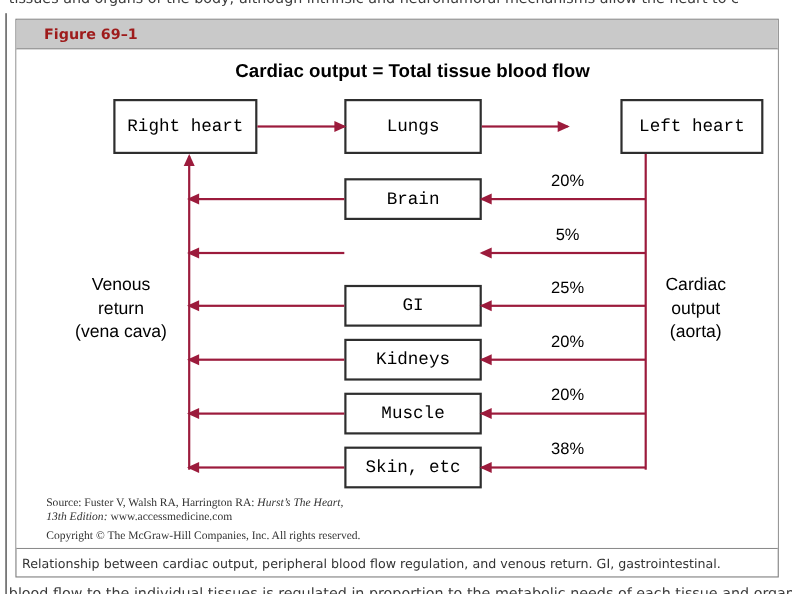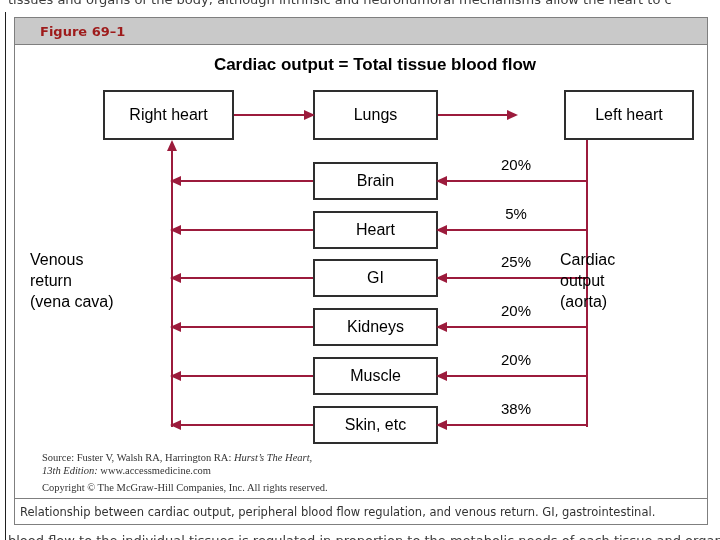--- a/index.html
+++ b/index.html
@@ -42,21 +42,21 @@
     font-family:"DejaVu Sans",sans-serif;font-size:11.5px;color:#333;white-space:nowrap;
   }
   
   .abs{position:absolute;}
   #diagram-title{
     left:30px;top:10px;width:660px;text-align:center;
     font-size:17px;font-weight:bold;color:#000;
   }
   .dbox{
     border:2px solid #2e2e2e;background:#fff;display:flex;
-    align-items:center;justify-content:center;font-size:16px;color:#000;
+    align-items:center;justify-content:center;font-size:16px;color:#000;font-family:Liberation Mono, monospace;
   }
   .h-line{position:absolute;height:2px;background:var(--arrow-accent);}
   .v-line{position:absolute;width:2px;background:var(--arrow-accent);}
   .head-right::after{
     content:"";position:absolute;right:-2px;top:-4px;width:0;height:0;
     border-top:5px solid transparent;border-bottom:5px solid transparent;
     border-left:11px solid var(--arrow-accent);
   }
   .head-left::before{
     content:"";position:absolute;left:-2px;top:-4px;width:0;height:0;
@@ -65,21 +65,21 @@
   }
   .head-up::before{
     content:"";position:absolute;left:-4px;top:-2px;width:0;height:0;
     border-left:5px solid transparent;border-right:5px solid transparent;
     border-bottom:11px solid var(--arrow-accent);
   }
   .pct{
     position:absolute;width:80px;text-align:center;font-size:15px;color:#000;
   }
   .side-label{
-    position:absolute;font-size:16px;line-height:21px;color:#000;
+    position:absolute;text-align:center;font-size:16px;line-height:21px;color:#000;
   }
   #source-block{
     position:absolute;left:27px;top:406px;
     font-family:Liberation Serif, serif;font-size:10.5px;line-height:13px;color:#333;
   }
   #copyright-text{margin-top:4px;}
   .it{font-style:italic;}
 </style>
 </head>
 <body>
@@ -108,21 +108,20 @@
       <div class="h-line head-right" style="left:423px;top:69px;width:78px;"></div>
 
       <div class="v-line head-up" style="left:156px;top:97px;height:285px;"></div>
       <div class="v-line" style="left:571px;top:95px;height:287px;"></div>
 
       <div class="dbox abs" style="left:298px;top:117px;width:125px;height:38px;">Brain</div>
       <div class="h-line head-left" style="left:157px;top:135px;width:141px;"></div>
       <div class="h-line head-left" style="left:423px;top:135px;width:149px;"></div>
       <div class="pct" style="left:461px;top:111px;">20%</div>
 
-      <div class="dbox abs" style="left:298px;top:166px;width:125px;height:38px;">Heart</div>
       <div class="h-line head-left" style="left:157px;top:184px;width:141px;"></div>
       <div class="h-line head-left" style="left:423px;top:184px;width:149px;"></div>
       <div class="pct" style="left:461px;top:160px;">5%</div>
 
       <div class="dbox abs" style="left:298px;top:214px;width:125px;height:38px;">GI</div>
       <div class="h-line head-left" style="left:157px;top:232px;width:141px;"></div>
       <div class="h-line head-left" style="left:423px;top:232px;width:149px;"></div>
       <div class="pct" style="left:461px;top:208px;">25%</div>
 
       <div class="dbox abs" style="left:298px;top:263px;width:125px;height:38px;">Kidneys</div>

